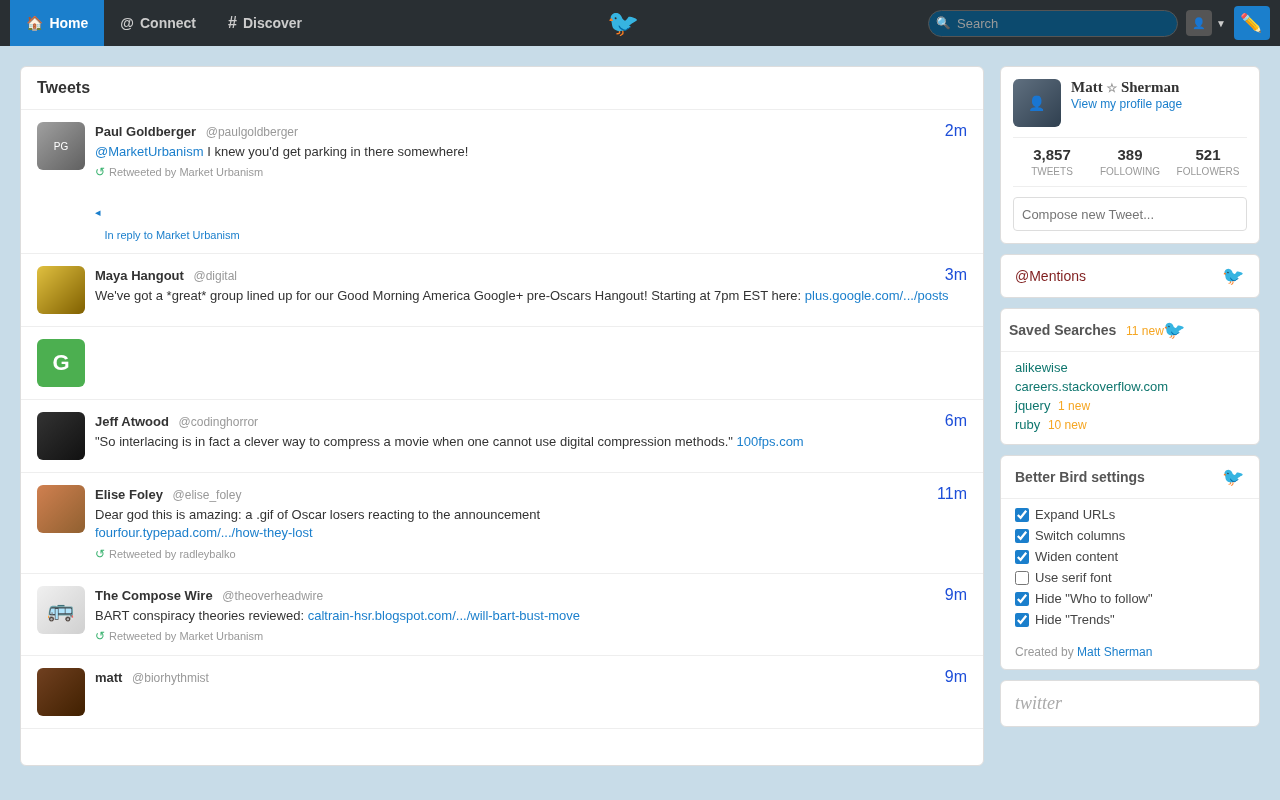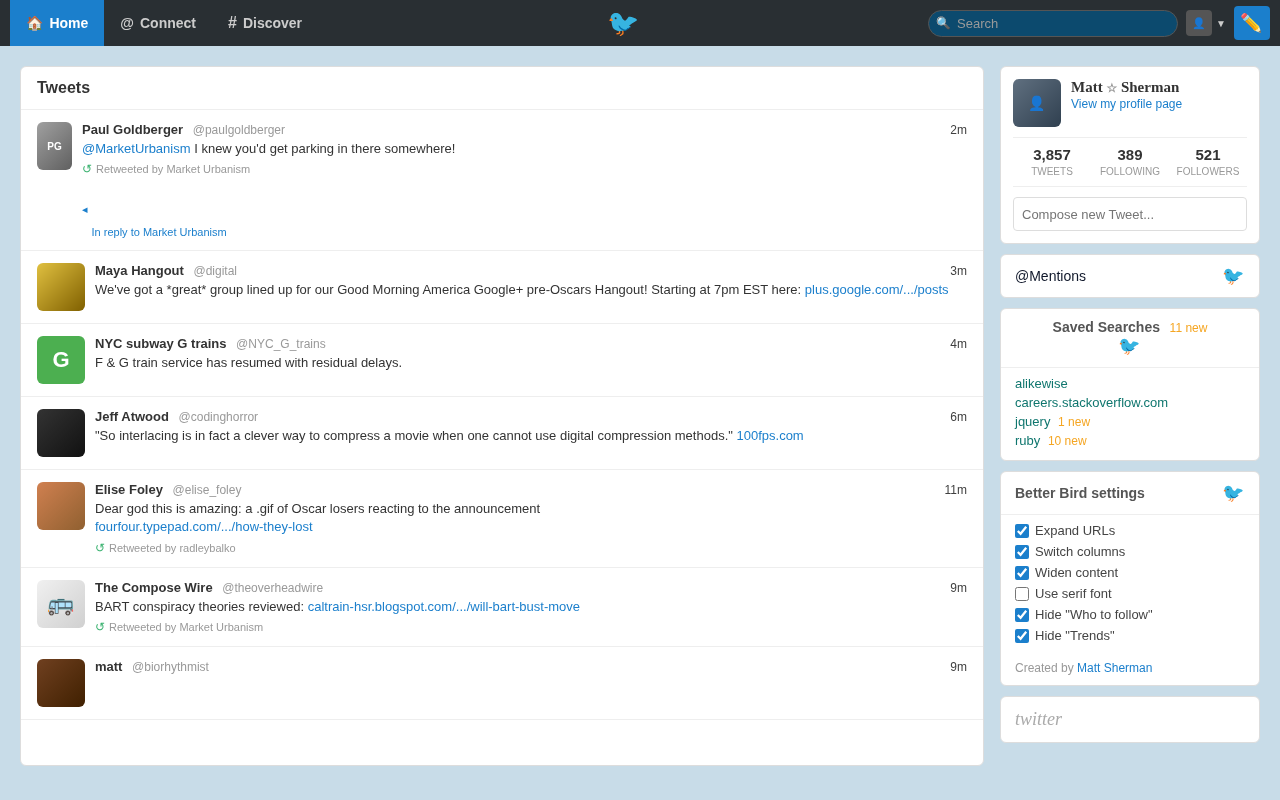--- a/index.html
+++ b/index.html
@@ -63,21 +63,21 @@
     }
     .tweet-avatar {
       width: 48px; height: 48px; border-radius: 6px; flex-shrink: 0;
       background: #ccc; overflow: hidden; display: flex; align-items: center; justify-content: center;
     }
     .avatar-g { background: #4caf50; color: #fff; font-size: 22px; font-weight: bold; border-radius: 6px; width: 48px; height: 48px; display: flex; align-items: center; justify-content: center; }
     .tweet-content { flex: 1; }
     .tweet-header-row { display: flex; justify-content: space-between; align-items: baseline; }
     .tweet-name { font-weight: bold; color: #333; font-size: 13px; }
     .tweet-handle { color: #999; font-size: 12px; margin-left: 6px; }
-    .tweet-time { color: #404040; font-size: 12px; }
+    .tweet-time { color: #1d4ed8; font-size: 16px; }
     .tweet-text { color: #333; margin-top: 3px; line-height: 1.4; font-size: 13px; }
     .tweet-link { color: #1b7fcc; text-decoration: none; }
     .tweet-meta { color: #999; font-size: 11px; margin-top: 4px; display: flex; align-items: center; gap: 4px; }
     .retweet-icon { color: #3cb371; font-size: 12px; }
     .reply-link { color: #1b7fcc; font-size: 11px; text-decoration: none; margin-top: 46px; }
 
     
     #right-col { width: 260px; display: flex; flex-direction: column; gap: 10px; }
 
     .widget {
@@ -98,27 +98,27 @@
       width: 100%; border: 1px solid #ddd; border-radius: 4px;
       padding: 8px; font-size: 13px; color: #999; resize: none; height: 34px;
       cursor: text; outline: none;
     }
 
     
     .mentions-widget {
       display: flex; align-items: center; justify-content: space-between;
       padding: 10px 14px;
     }
-    .mentions-label { font-size: 14px; color: #0f172a; }
+    .mentions-label { font-size: 14px; color: #7f1d1d; }
     .widget-bird { color: #55acee; font-size: 18px; }
 
     
     .saved-header {
       display: flex; align-items: center; justify-content: flex-start;
-      padding: 10px 8px; border-bottom: 1px solid #eee; flex-direction: column;
+      padding: 10px 8px; border-bottom: 1px solid #eee;
     }
     .saved-title { font-size: 14px; color: #555; font-weight: bold; }
     .saved-new { color: #f5a623; font-size: 12px; margin-left: 6px; }
     .saved-list { padding: 8px 14px; }
     .saved-item { margin-bottom: 4px; }
     .saved-link { color: #0f766e; font-size: 13px; text-decoration: none; }
     .saved-count { color: #f5a623; font-size: 12px; margin-left: 4px; }
 
     
     .settings-header {
@@ -131,23 +131,23 @@
     .setting-item input[type=checkbox] { width: 14px; height: 14px; accent-color: #1b7fcc; }
     .created-by { padding: 4px 14px 10px; font-size: 12px; color: #999; }
     .created-link { color: #1b7fcc; text-decoration: none; }
 
     
     .twitter-footer { padding: 12px 14px; color: #aaa; font-size: 16px; font-style: italic; }
 
     
     .avatar-paul {
       background: linear-gradient(135deg, #a0a0a0, #606060);
-      width: 35px; height: 48px; border-radius: 6px;
+      width: 48px; height: 48px; border-radius: 6px;
       display: flex; align-items: center; justify-content: center;
-      color: #fff; font-size: 10px; font-weight: bold;
+      color: #fff; font-size: 10px; font-weight: normal;
     }
     .avatar-maya {
       background: linear-gradient(135deg, #e0c040, #806000);
       width: 48px; height: 48px; border-radius: 6px;
     }
     .avatar-jeff {
       background: linear-gradient(135deg, #333, #111);
       width: 48px; height: 48px; border-radius: 6px;
     }
     .avatar-elise {
@@ -255,30 +255,20 @@
         </div>
         <div class="tweet-text">
           We've got a *great* group lined up for our Good Morning America Google+ pre-Oscars Hangout! Starting at 7pm EST here:
           <a class="tweet-link" href="#">plus.google.com/.../posts</a>
         </div>
       </div>
     </div>
 
     <div class="tweet-item">
       <div class="avatar-g">G</div>
-      <div class="tweet-content">
-        <div class="tweet-header-row">
-          <div>
-            <span class="tweet-name">NYC subway G trains</span>
-            <span class="tweet-handle">@NYC_G_trains</span>
-          </div>
-          <span class="tweet-time">4m</span>
-        </div>
-        <div class="tweet-text">F &amp; G train service has resumed with residual delays.</div>
-      </div>
     </div>
 
     <div class="tweet-item">
       <div class="avatar-jeff tweet-avatar"></div>
       <div class="tweet-content">
         <div class="tweet-header-row">
           <div>
             <span class="tweet-name">Jeff Atwood</span>
             <span class="tweet-handle">@codinghorror</span>
           </div>

